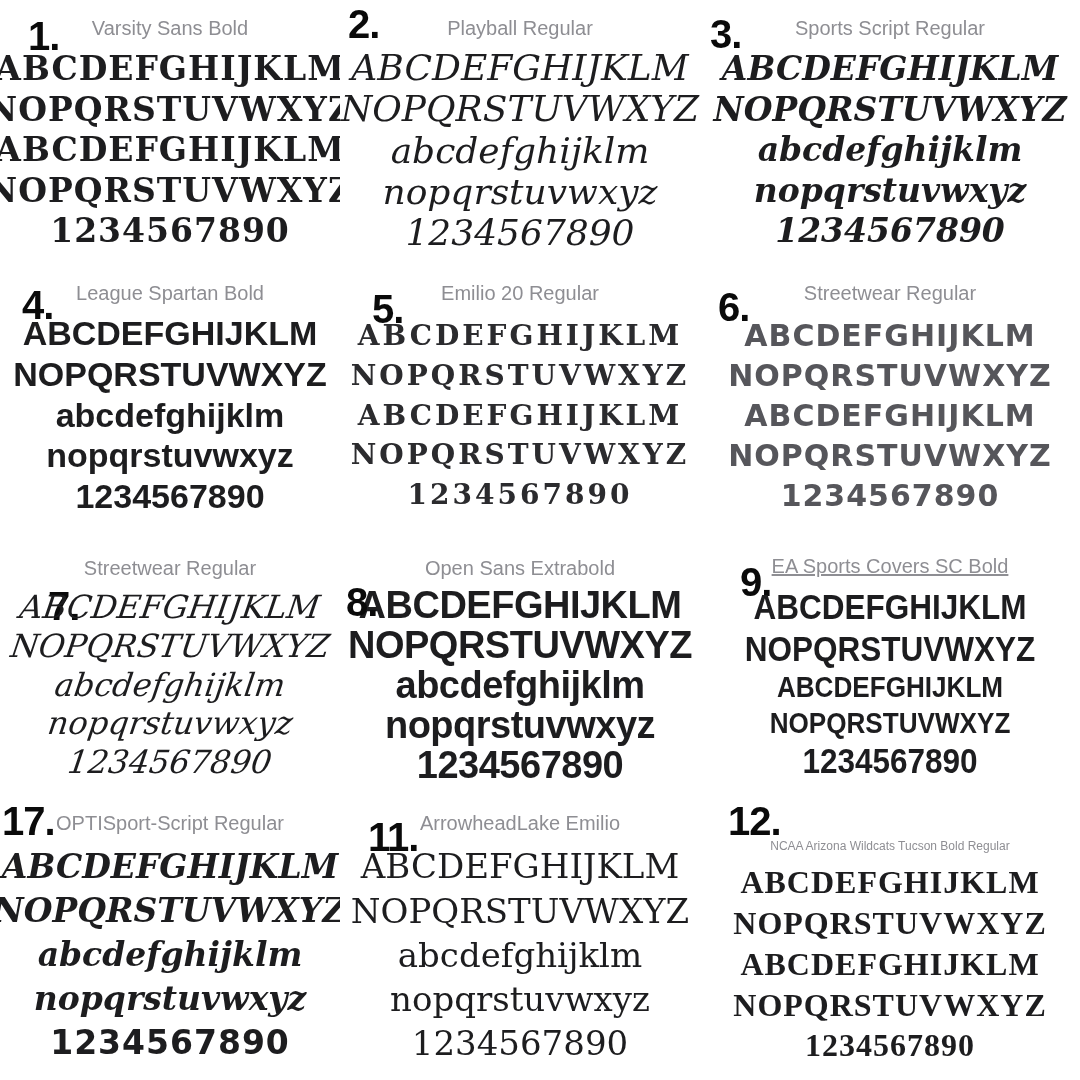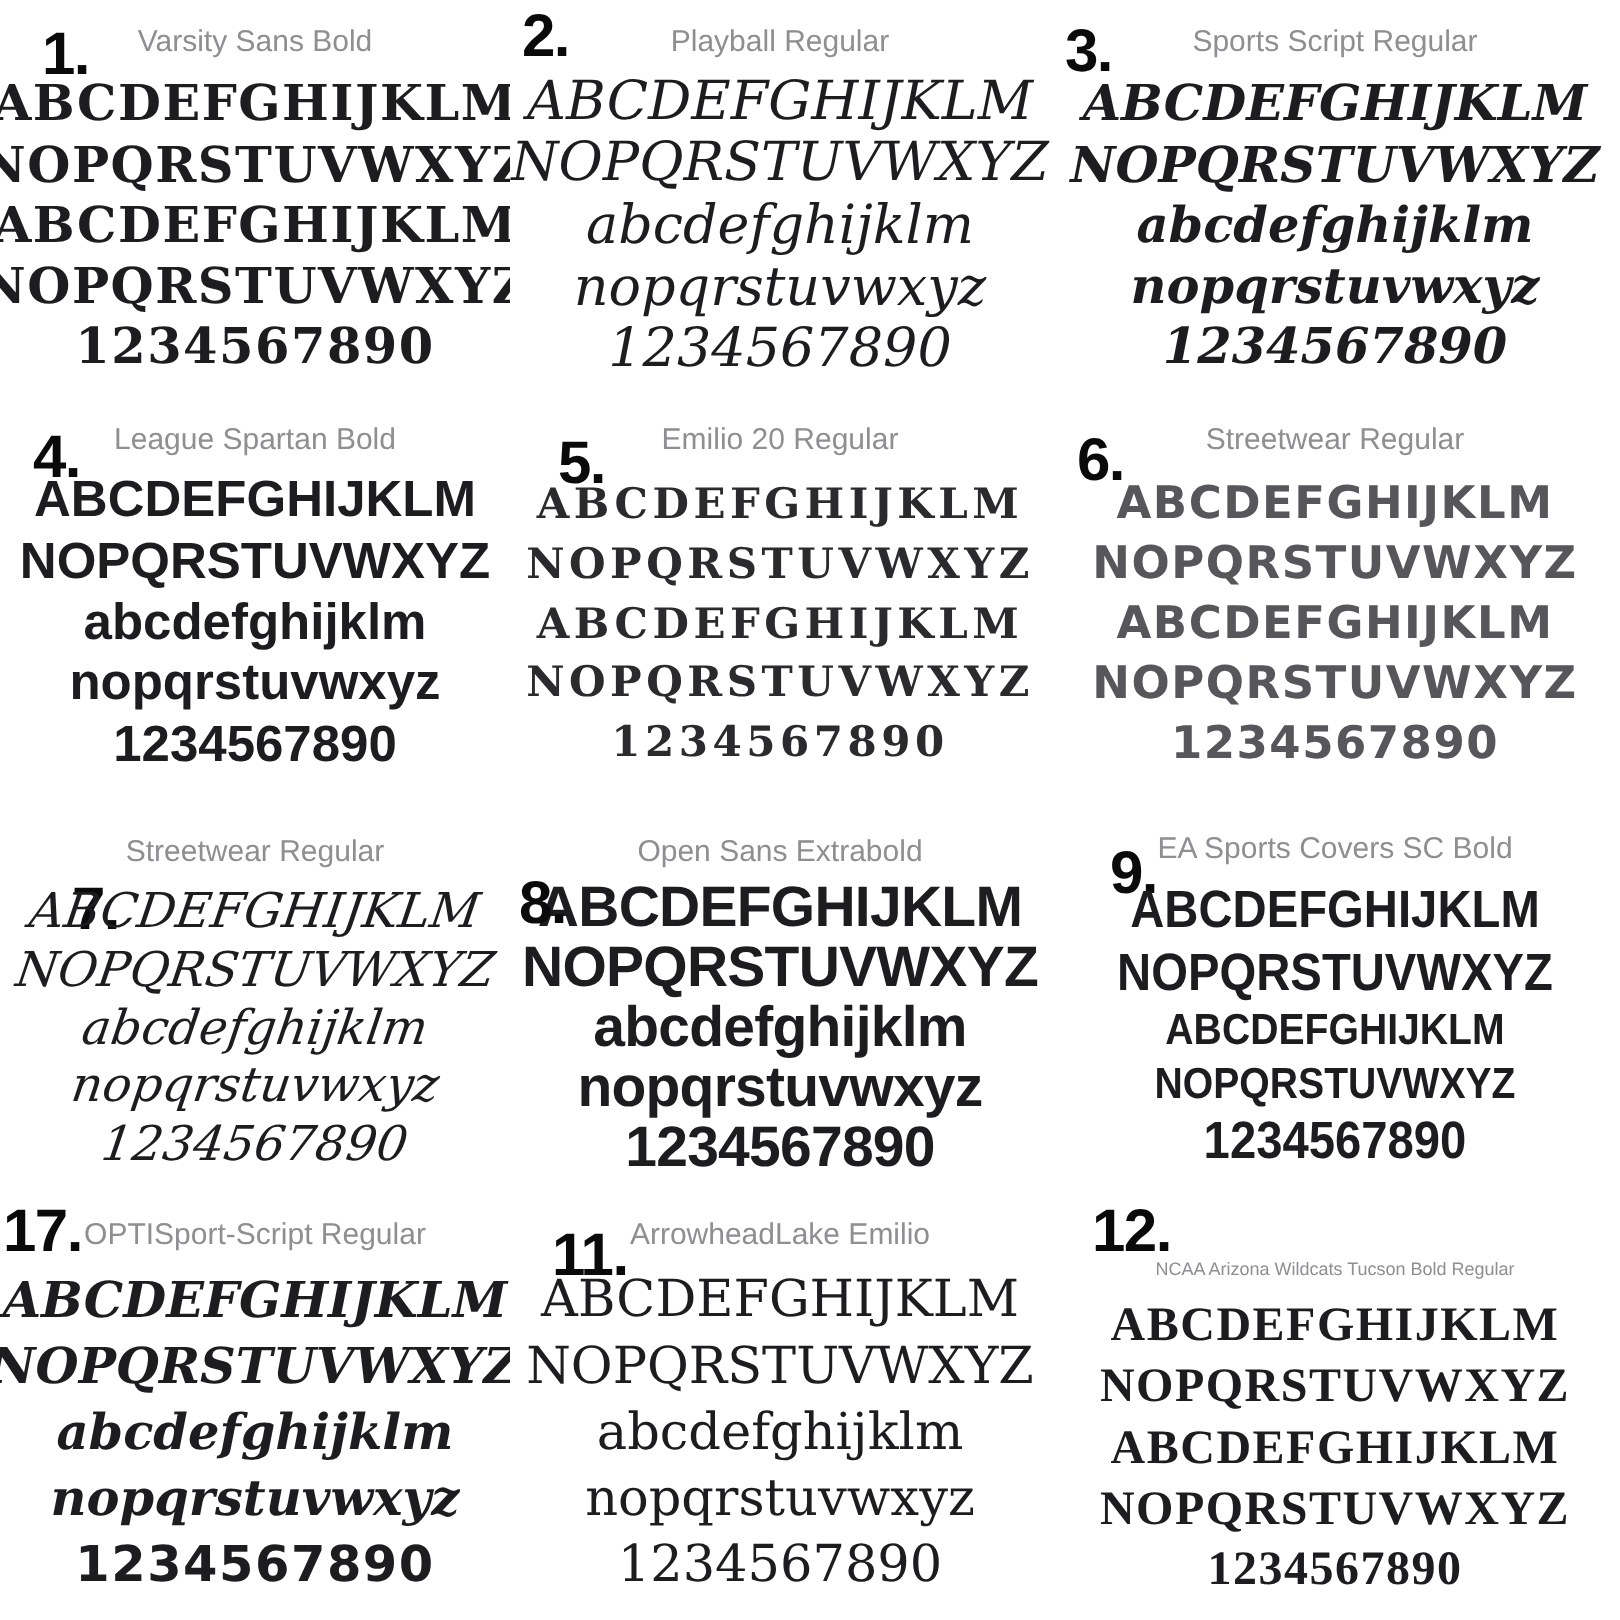--- a/index.html
+++ b/index.html
@@ -69,21 +69,21 @@
   .c4 .num{top:20px;left:22px;}
   .c5 .num{top:24px;left:32px;}
   .c6 .num{top:22px;left:18px;}
   .c7 .num{top:56px;left:48px;}
   .c8 .num{top:52px;left:6px;}
   .c9 .num{top:32px;left:40px;}
   .c10 .num{top:6px;left:2px;}
   .c11 .num{top:22px;left:28px;}
   .c12 .num{top:6px;left:28px;text-align:right;}
   .c7 .label,.c8 .label{margin-top:16px;}
-  .c9 .label{margin-top:14px;}
+  .c9 .label{margin-top:14px;text-decoration:underline;}
 </style>
 </head>
 <body>
 
 <div class="sheet">
 
   <section class="cell c1">
     <div class="num">1.</div>
     <div class="label">Varsity Sans Bold</div>
     <div class="lines">

